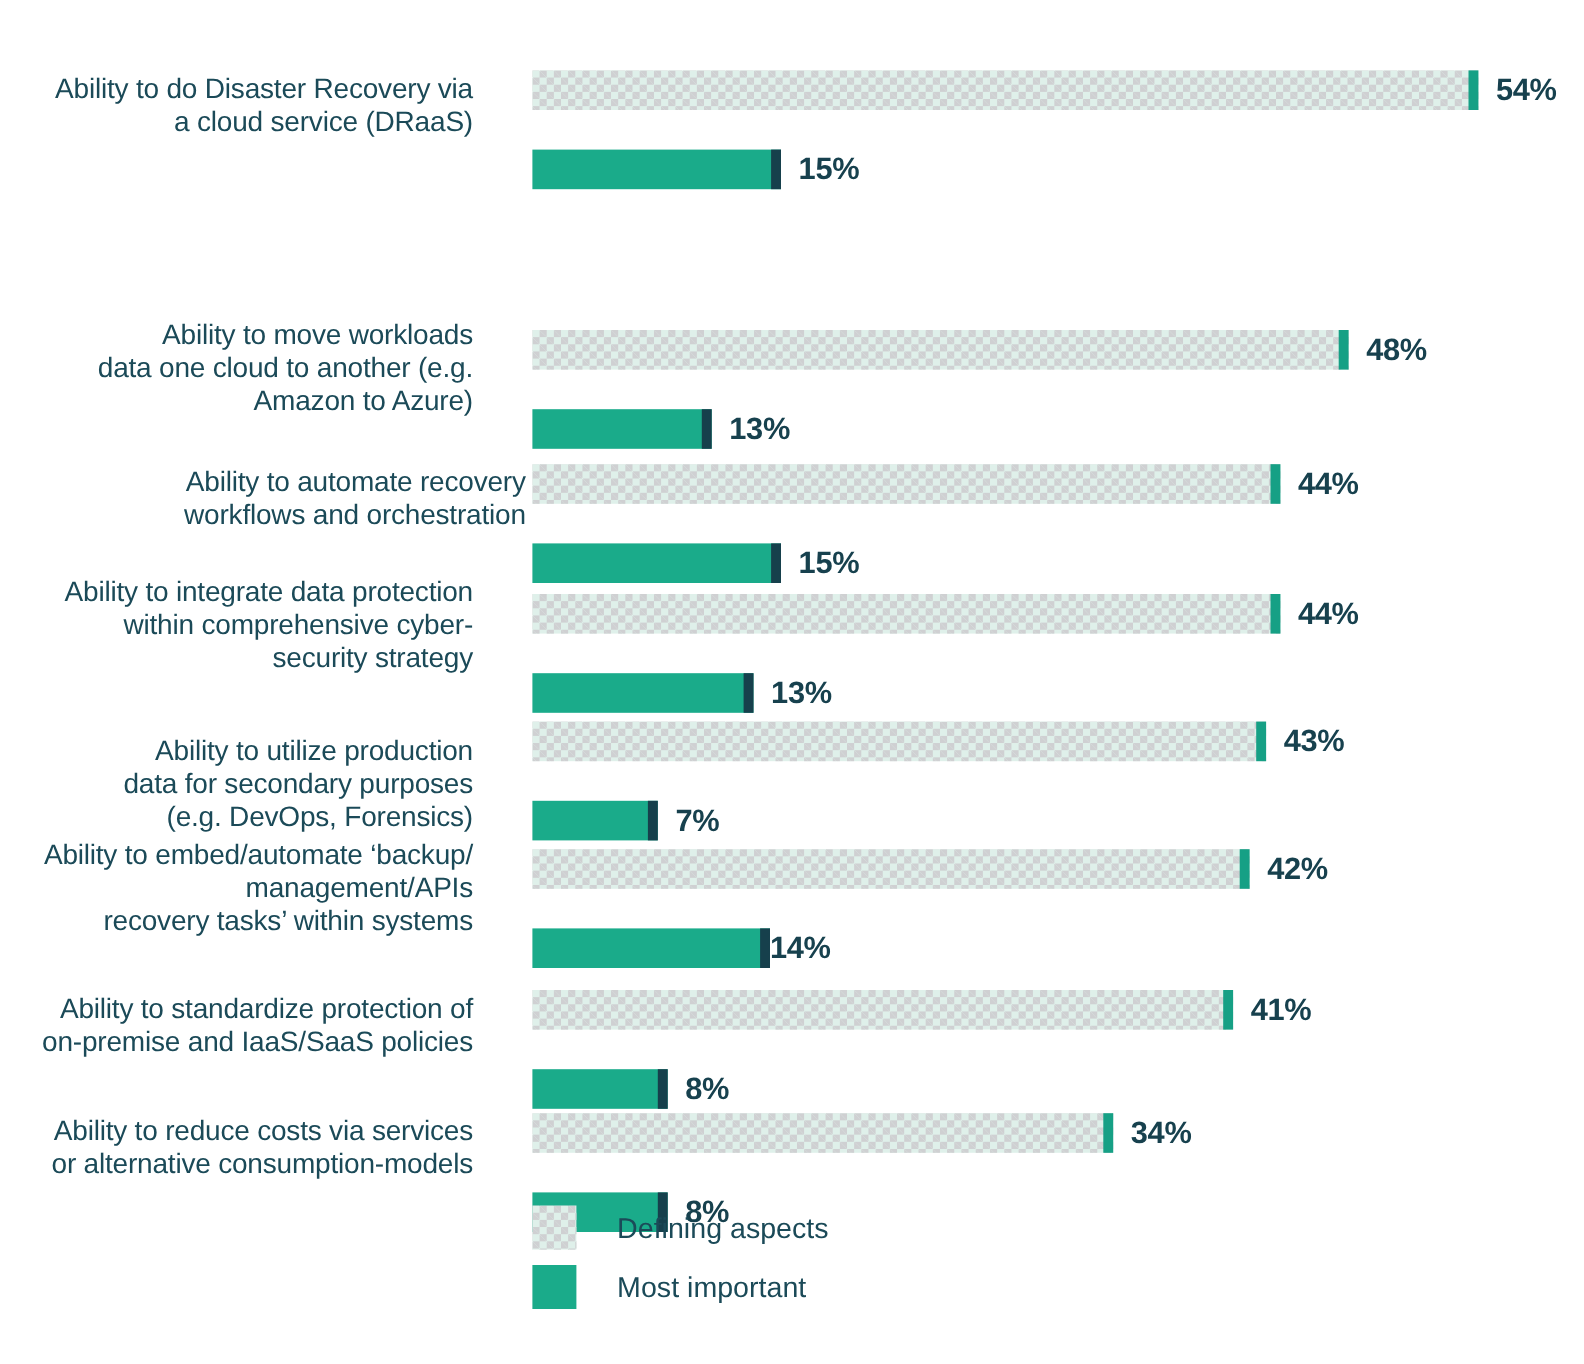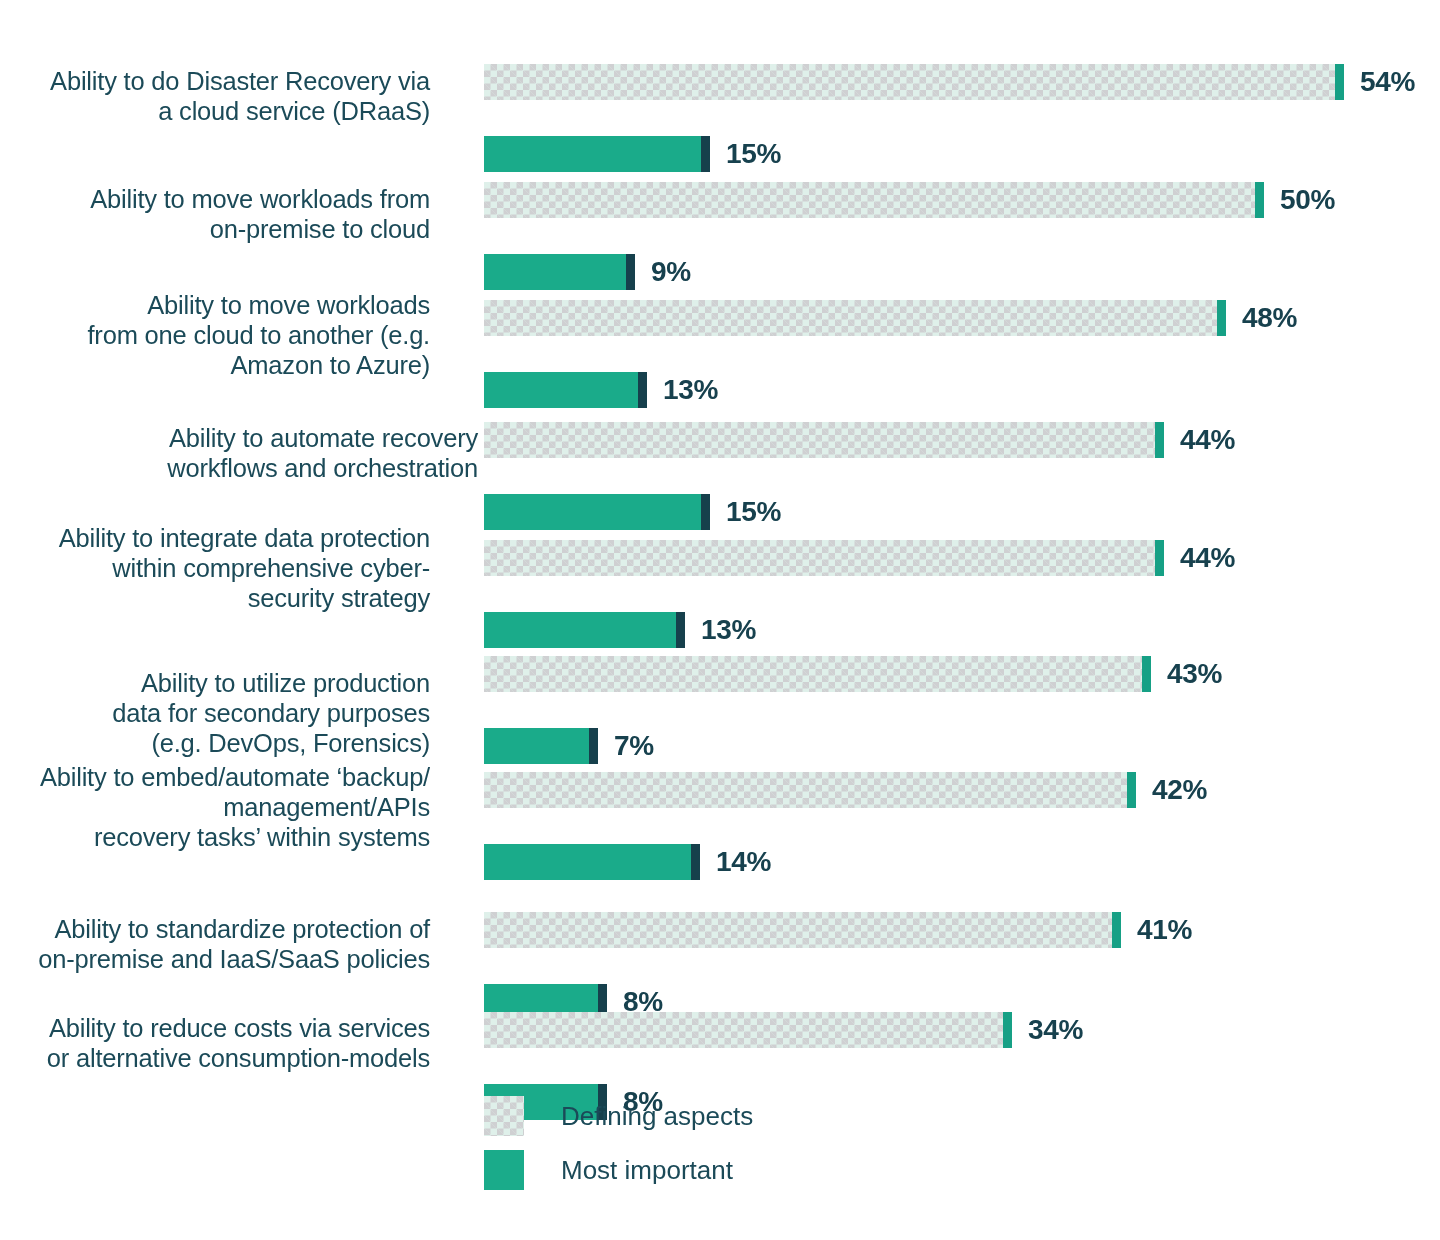--- a/index.html
+++ b/index.html
@@ -148,41 +148,23 @@
           <div class="value" style="left: 876px;">54%</div>
         </div>
         <div class="bar-wrap" style="top: 36px;">
           <div class="bar solid" style="width: 226px;"></div>
           <div class="cap navy" style="left: 217px;"></div>
           <div class="value" style="left: 242px;">15%</div>
         </div>
       </div>
     </div>
     <div class="row" style="top: 0px;">
-      <div class="row-label" style="top: 160px;">
-        <div>Ability to move workloads from</div>
-        <div>on-premise to cloud</div>
-      </div>
-      <div class="bars" style="top: 158px;">
-        <div class="bar-wrap" style="top: 0px;">
-          <div class="bar hatched" style="width: 780px;"></div>
-          <div class="cap teal" style="left: 771px;"></div>
-          <div class="value" style="left: 796px;">50%</div>
-        </div>
-        <div class="bar-wrap" style="top: 36px;">
-          <div class="bar solid" style="width: 151px;"></div>
-          <div class="cap navy" style="left: 142px;"></div>
-          <div class="value" style="left: 167px;">9%</div>
-        </div>
-      </div>
-    </div>
-    <div class="row" style="top: 0px;">
       <div class="row-label" style="top: 266px;">
         <div>Ability to move workloads</div>
-        <div>from one cloud to another (e.g.</div>
+        <div>data one cloud to another (e.g.</div>
         <div>Amazon to Azure)</div>
       </div>
       <div class="bars" style="top: 276px;">
         <div class="bar-wrap" style="top: 0px;">
           <div class="bar hatched" style="width: 742px;"></div>
           <div class="cap teal" style="left: 733px;"></div>
           <div class="value" style="left: 758px;">48%</div>
         </div>
         <div class="bar-wrap" style="top: 36px;">
           <div class="bar solid" style="width: 163px;"></div>
@@ -255,25 +237,25 @@
       </div>
       <div class="bars" style="top: 748px;">
         <div class="bar-wrap" style="top: 0px;">
           <div class="bar hatched" style="width: 652px;"></div>
           <div class="cap teal" style="left: 643px;"></div>
           <div class="value" style="left: 668px;">42%</div>
         </div>
         <div class="bar-wrap" style="top: 36px;">
           <div class="bar solid" style="width: 216px;"></div>
           <div class="cap navy" style="left: 207px;"></div>
-          <div class="value" style="left: 232px;">14%</div>
-        </div>
-      </div>
-    </div>
-    <div class="row" style="top: 16px;">
+          <div class="value" style="left: 216px;">14%</div>
+        </div>
+      </div>
+    </div>
+    <div class="row" style="top: 4px;">
       <div class="row-label" style="top: 874px;">
         <div>Ability to standardize protection of</div>
         <div>on-premise and IaaS/SaaS policies</div>
       </div>
       <div class="bars" style="top: 872px;">
         <div class="bar-wrap" style="top: 0px;">
           <div class="bar hatched" style="width: 637px;"></div>
           <div class="cap teal" style="left: 628px;"></div>
           <div class="value" style="left: 653px;">41%</div>
         </div>

